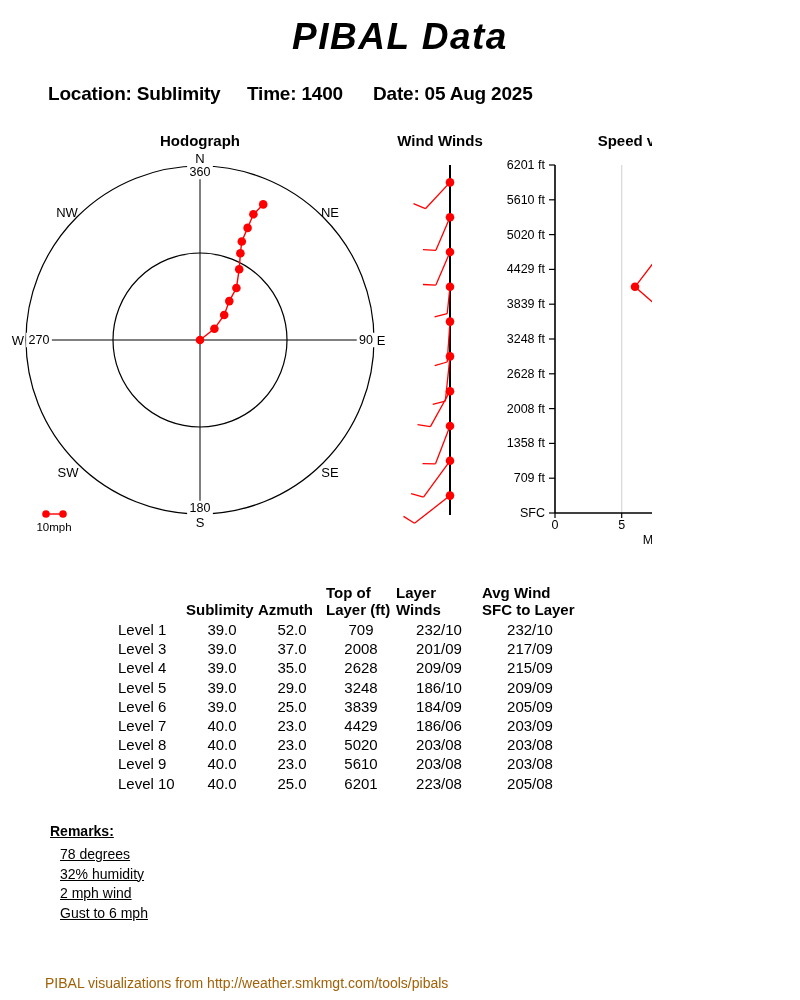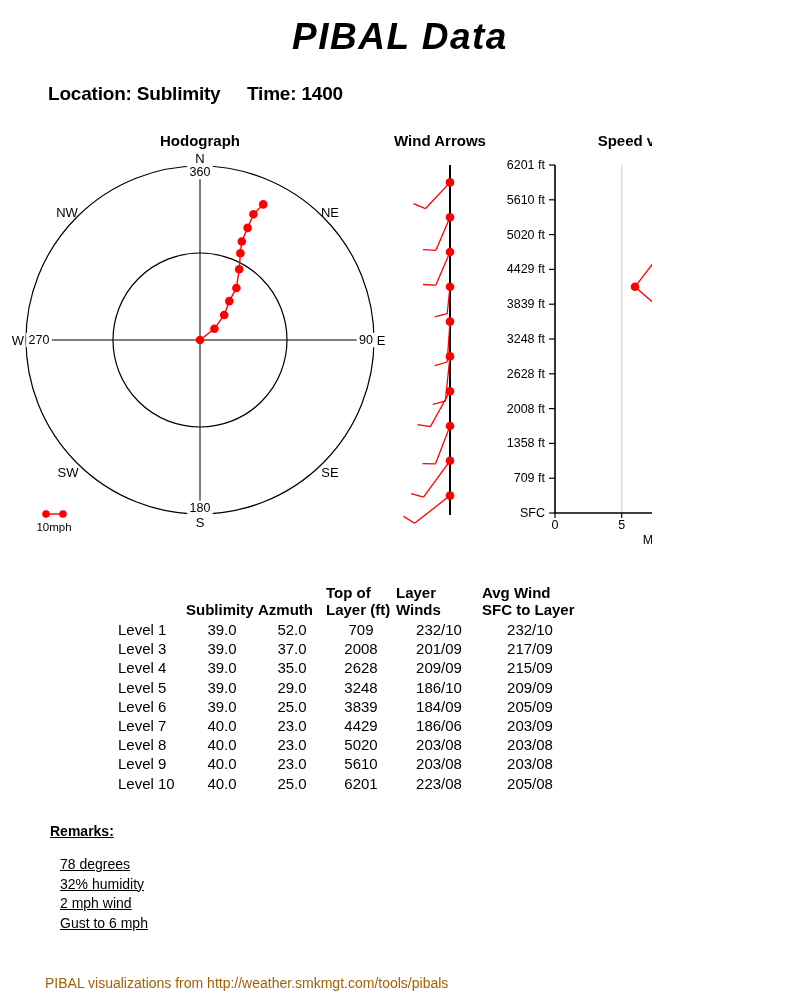--- a/index.html
+++ b/index.html
@@ -13,33 +13,34 @@
   #charts{position:absolute;left:0;top:125px;}
   .tbl{position:absolute;left:118px;top:584px;font-size:15px;}
   .tbl .grid{display:grid;grid-template-columns:68px 72px 68px 70px 86px 96px;}
   .tbl .hcell{font-weight:bold;display:flex;flex-direction:column;justify-content:flex-end;height:34px;line-height:17px;white-space:nowrap;}
   .tbl .rows{margin-top:2px;}
   .tbl .row{height:19.2px;line-height:19.2px;}
   .tbl .cell{text-align:center;white-space:nowrap;}
   .tbl .cell.lvl{text-align:left;}
   .remarks{position:absolute;left:50px;top:823px;font-size:14px;text-decoration:underline;}
   .remarks .rlabel{font-weight:bold;}
-  .remarks .ritems{margin-left:10px;margin-top:16px;line-height:19.6px;}
+  .remarks .ritems{margin-left:10px;margin-top:6px;line-height:19.6px;}
   .footer{position:absolute;left:45px;top:975px;font-size:14px;color:#a16207;}
 </style>
 </head>
 <body>
 
 <div class="page">
   <div class="title">PIBAL Data</div>
   <span class="hdr loc">Location: Sublimity</span>
   <span class="hdr time">Time: 1400</span>
+  <span class="hdr date">Date: 05 Aug 2025</span>
 
   <div class="ctitle" style="left:200px">Hodograph</div>
-  <div class="ctitle" style="left:440px">Wind Arrows</div>
+  <div class="ctitle" style="left:440px">Wind Winds</div>
   <div class="ctitle" style="left:656px">Speed vs Height</div>
 
   <svg id="charts" width="800" height="420">
       <g>
         <line x1="26" y1="215" x2="374" y2="215" stroke="#000" stroke-width="1"></line>
         <line x1="200" y1="41" x2="200" y2="389" stroke="#000" stroke-width="1"></line>
         <circle cx="200" cy="215" r="87" fill="none" stroke="#000" stroke-width="1.2"></circle>
         <circle cx="200" cy="215" r="174" fill="none" stroke="#000" stroke-width="1.2"></circle>
         <text x="200" y="33" text-anchor="middle" dominant-baseline="central" font-size="13" font-family="&quot;Liberation Sans&quot;,sans-serif" font-weight="normal" fill="#000">N</text>
         <rect x="187.125" y="39.75" width="25.75" height="14.5" fill="#fff"></rect>

